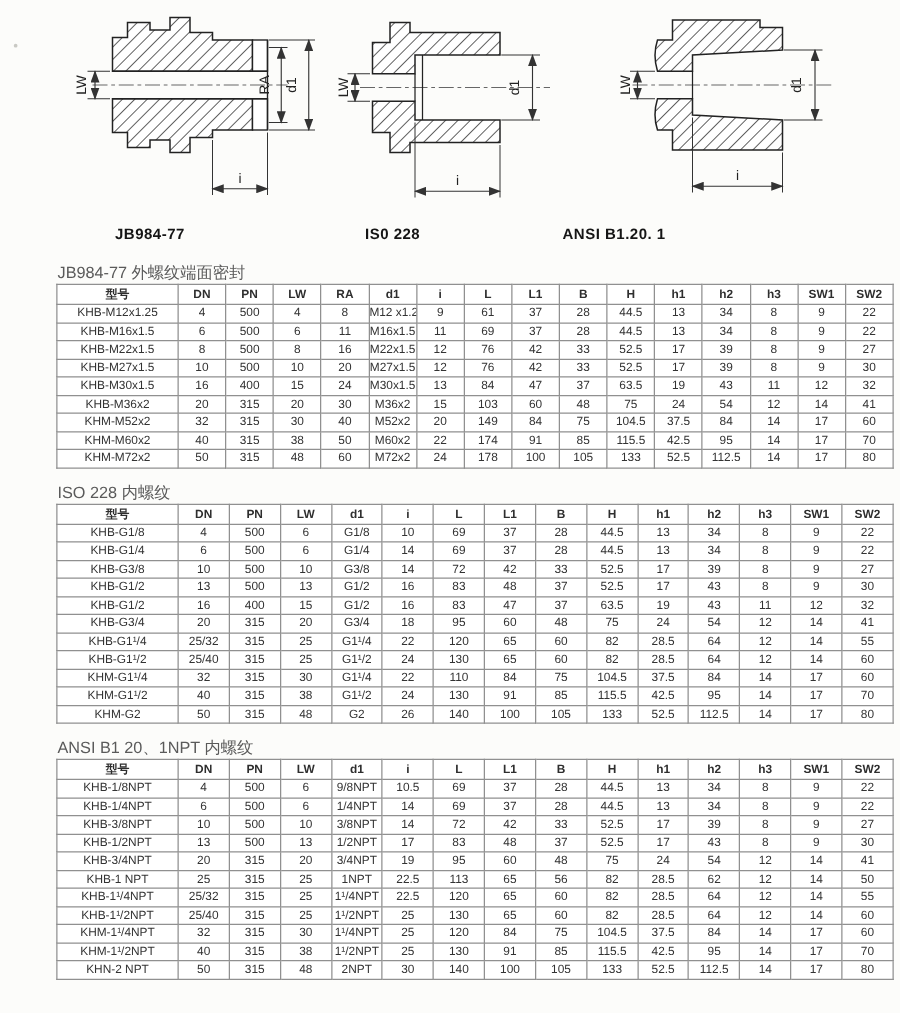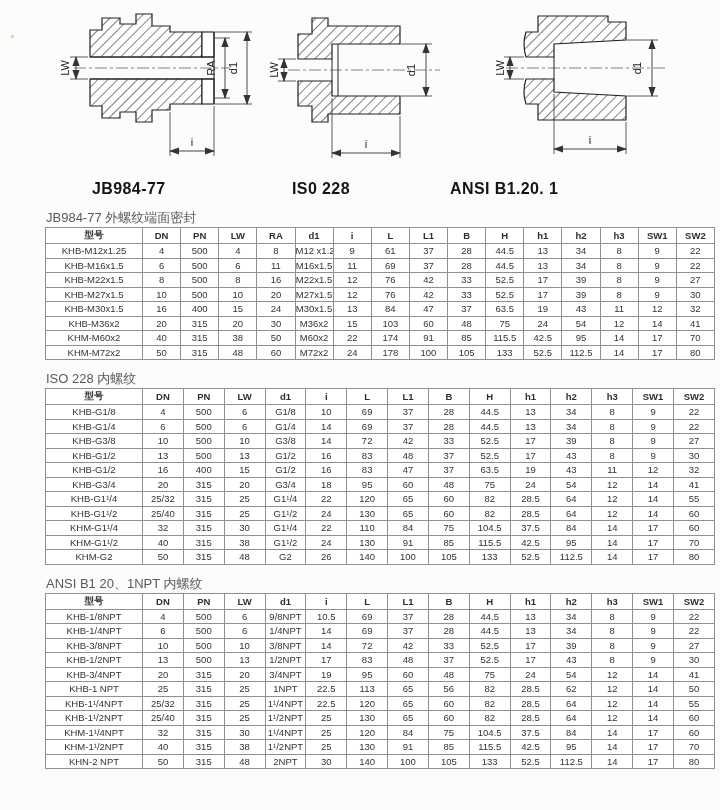--- a/index.html
+++ b/index.html
@@ -4,21 +4,21 @@
 <style>
   html,body{margin:0;padding:0;}
   body{
     width:720px;height:810px;position:relative;
     background:#fcfcfa;
     font-family:"Liberation Sans","DejaVu Sans",sans-serif;
     color:#2b2b2b;overflow:hidden;
   }
   .figures{position:absolute;top:0;left:0;width:720px;height:205px;}
   .fig{position:absolute;}
-  .caption{position:absolute;top:180px;font-weight:bold;font-size:16px;color:#151515;letter-spacing:.4px;white-space:nowrap;}
+  .caption{position:absolute;top:180px;font-weight:bold;font-size:12px;color:#151515;letter-spacing:.4px;white-space:nowrap;}
   svg text{font-family:"Liberation Sans","DejaVu Sans",sans-serif;font-size:11px;fill:#222;}
   .artifact{position:absolute;left:11px;top:35px;width:3px;height:3px;background:#c9c9c4;border-radius:50%;}
 
   .tables{position:absolute;top:212px;left:45px;width:670px;}
   .tbl-title{font-size:13px;color:#5a5a5a;margin:0 0 3px 1px;line-height:12px;}
   table{width:100%;border-collapse:collapse;table-layout:fixed;margin:0 0 13px 0;background:#fff;}
   th,td{
     border:1px solid #909090;font-size:9.5px;padding:1px 0;height:11.5px;
     text-align:center;vertical-align:middle;white-space:nowrap;overflow:hidden;color:#333;
   }
@@ -256,20 +256,38 @@
             <td>60</td>
             <td>48</td>
             <td>75</td>
             <td>24</td>
             <td>54</td>
             <td>12</td>
             <td>14</td>
             <td>41</td>
           </tr>
           <tr>
+            <td>KHM-M52x2</td>
+            <td>32</td>
+            <td>315</td>
+            <td>30</td>
+            <td>40</td>
+            <td>M52x2</td>
+            <td>20</td>
+            <td>149</td>
+            <td>84</td>
+            <td>75</td>
+            <td>104.5</td>
+            <td>37.5</td>
+            <td>84</td>
+            <td>14</td>
+            <td>17</td>
+            <td>60</td>
+          </tr>
+          <tr>
             <td>KHM-M60x2</td>
             <td>40</td>
             <td>315</td>
             <td>38</td>
             <td>50</td>
             <td>M60x2</td>
             <td>22</td>
             <td>174</td>
             <td>91</td>
             <td>85</td>

